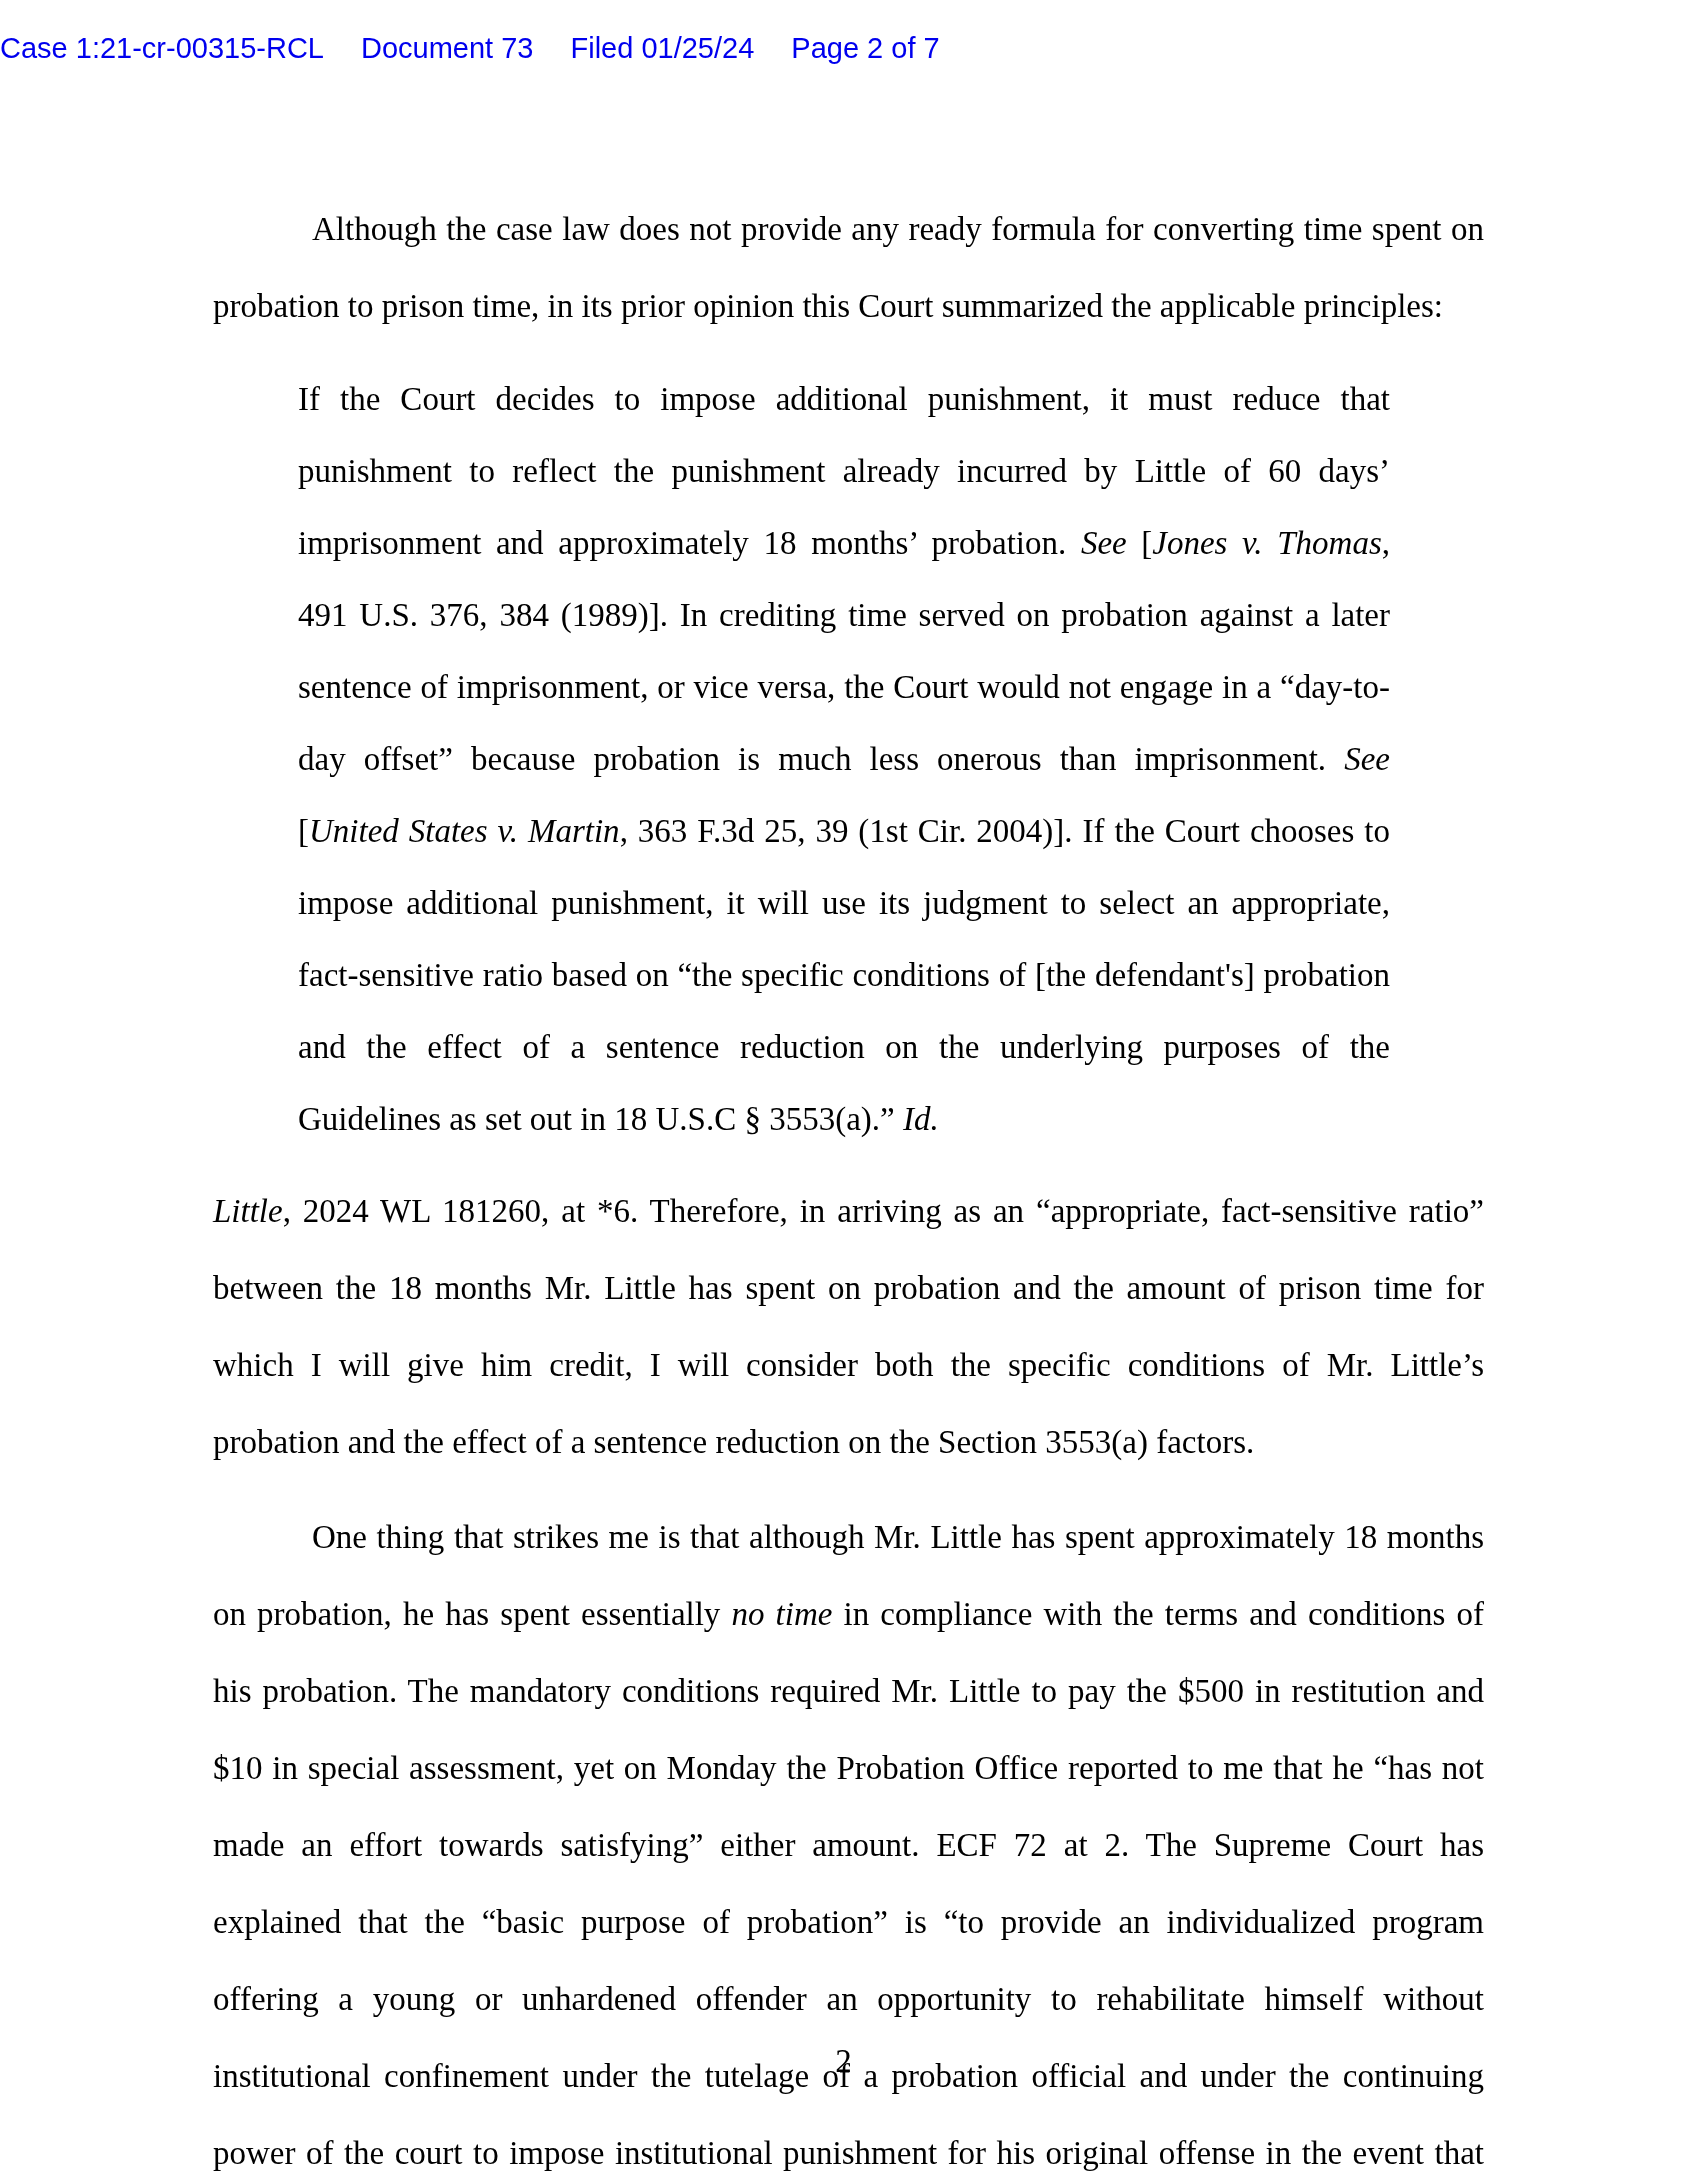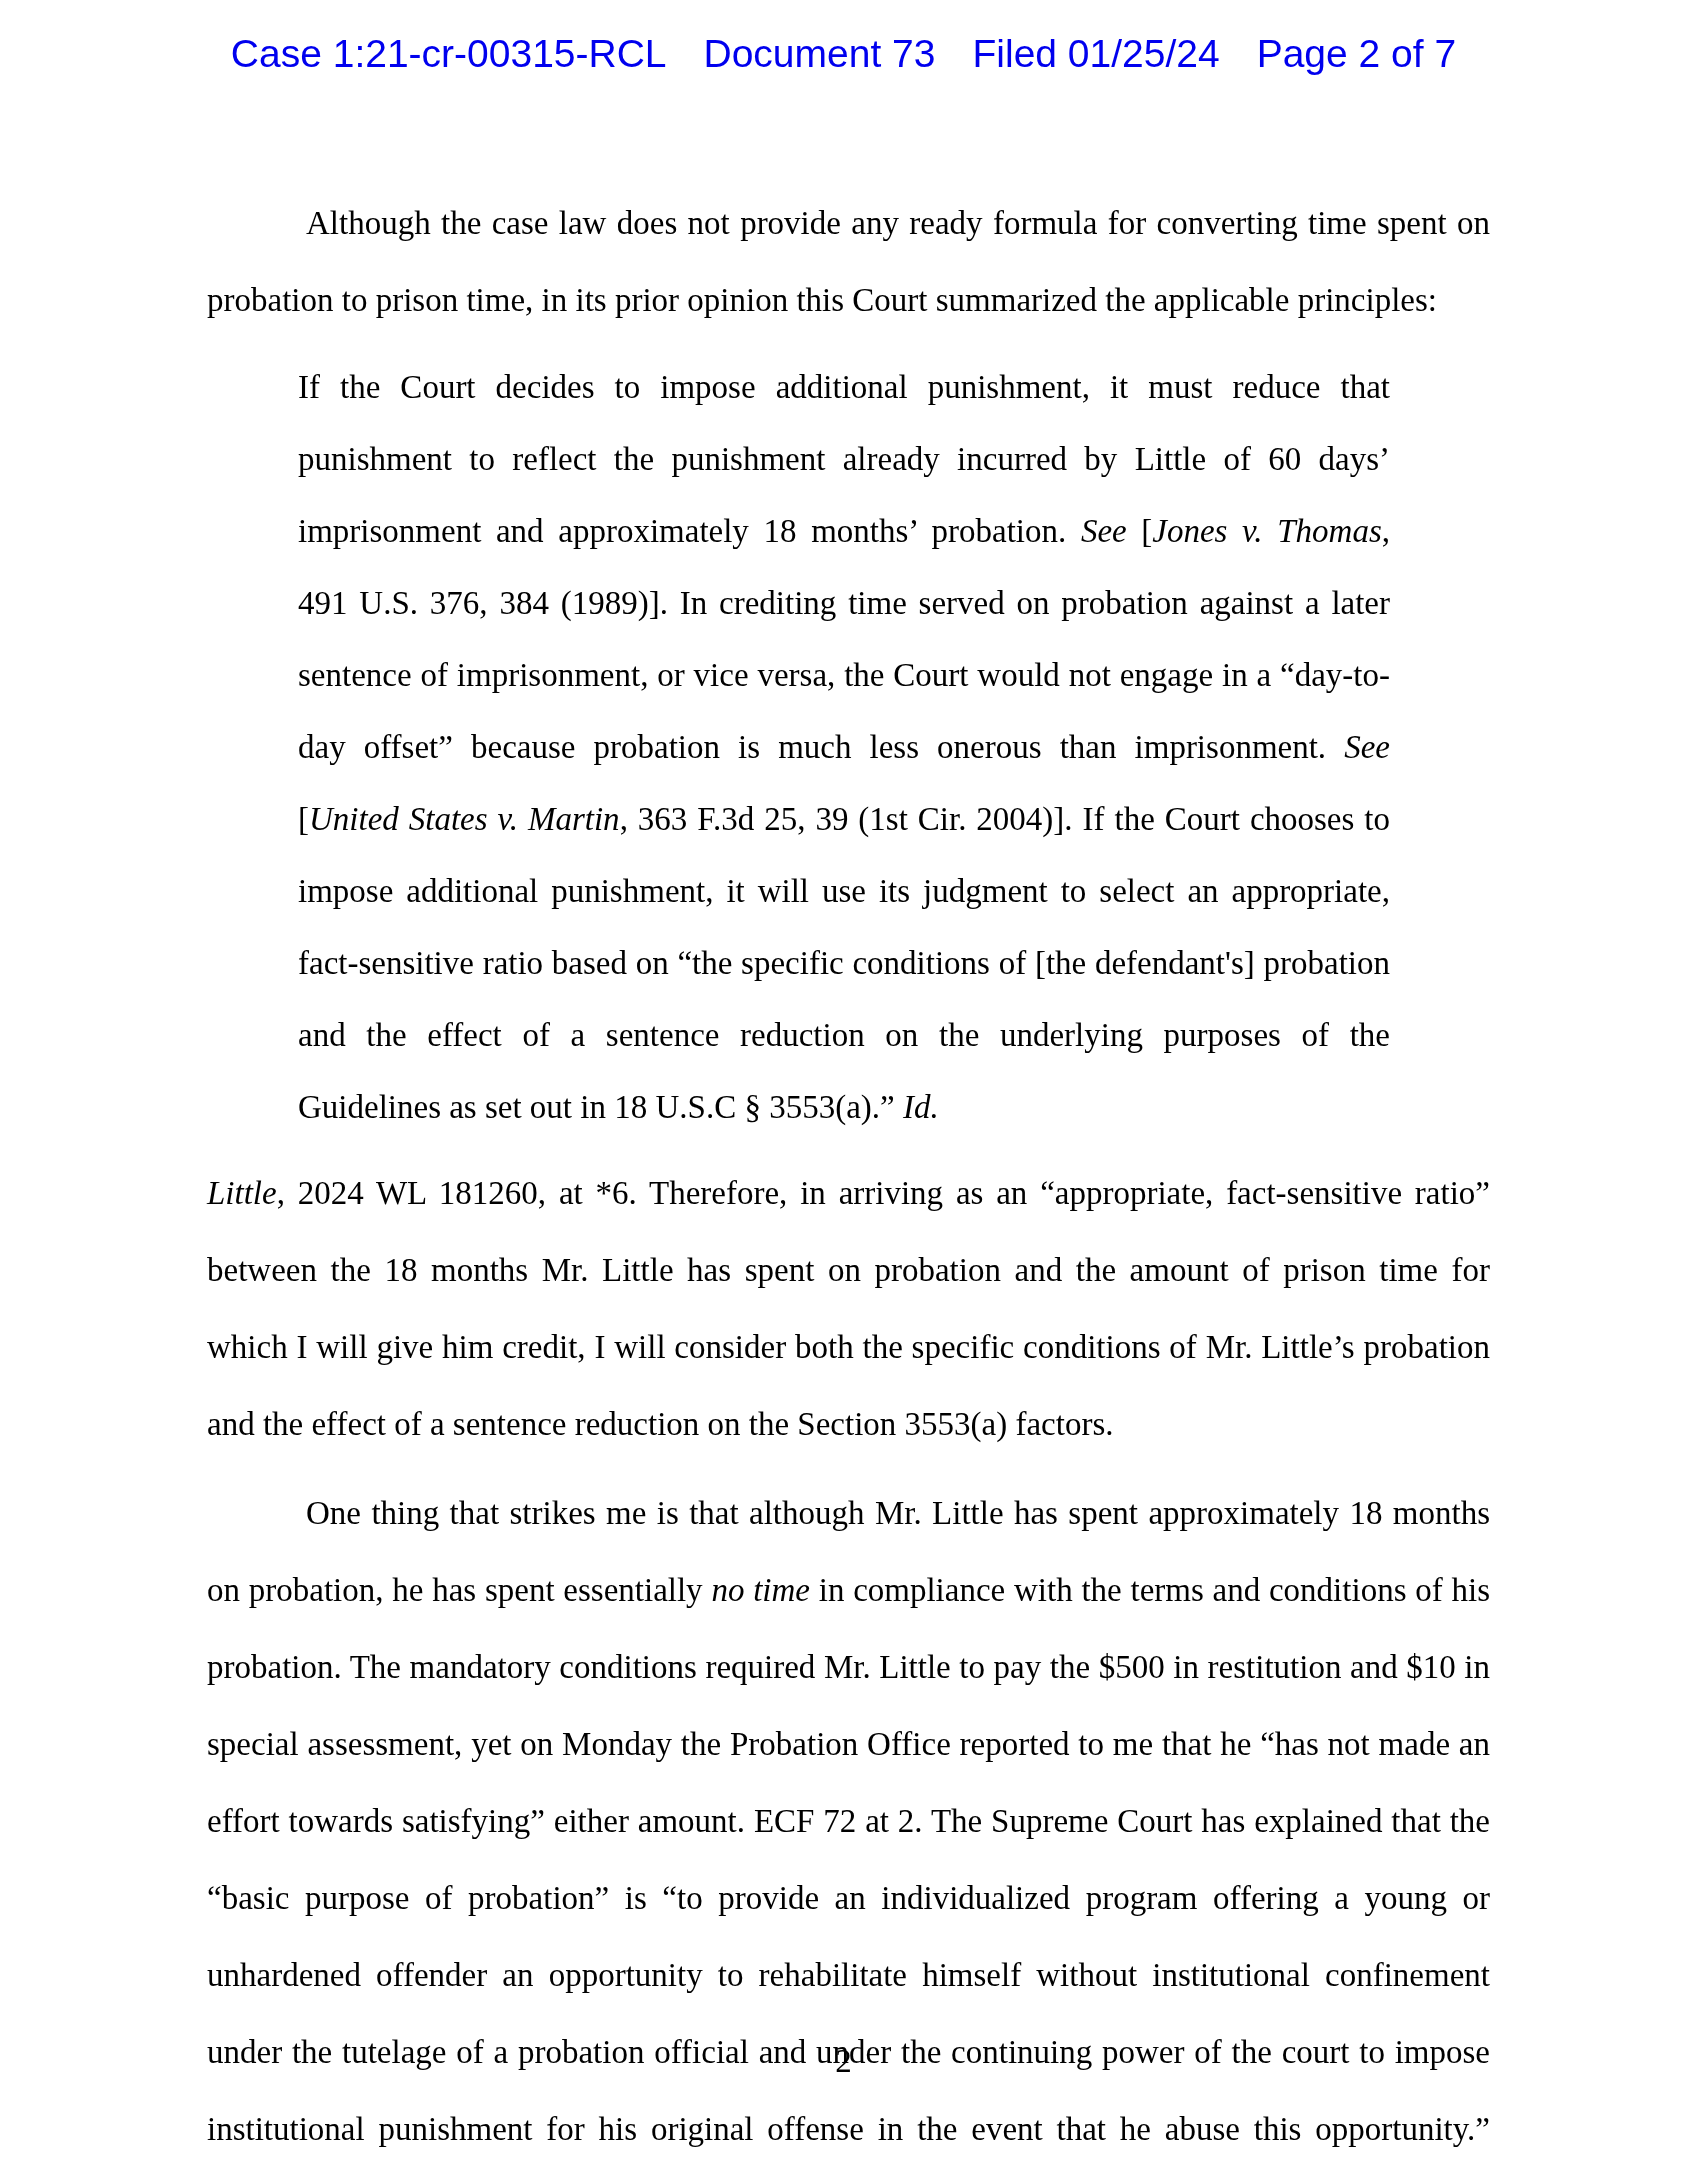--- a/index.html
+++ b/index.html
@@ -15,38 +15,37 @@
     width: 1687px;
     height: 2183px;
     background: #ffffff;
     overflow: hidden;
   }
   .stamp {
     position: absolute;
     top: 32px;
     left: 0;
     right: 0;
-    text-align: center;
     font-family: "Liberation Sans", sans-serif;
-    font-size: 39px;
+    font-size: 29px;
     color: #0000EE;
     white-space: nowrap;
   }
   .stamp span { display: inline-block; }
   .stamp span + span { margin-left: 37px; }
   .content {
     position: absolute;
     left: 195px;
     width: 1307px;
     top: 173px;
     font-size: 33px;
     text-align: justify;
   }
   .body-para {
-    margin: 12px;
+    margin: 18px;
     line-height: 77px;
   }
   .indent { text-indent: 99px; }
   .quote {
     margin: 6.6px 112px 0 103px;
     line-height: 72px;
     text-align: justify;
   }
   .it { font-style: italic; }
   .footer {

